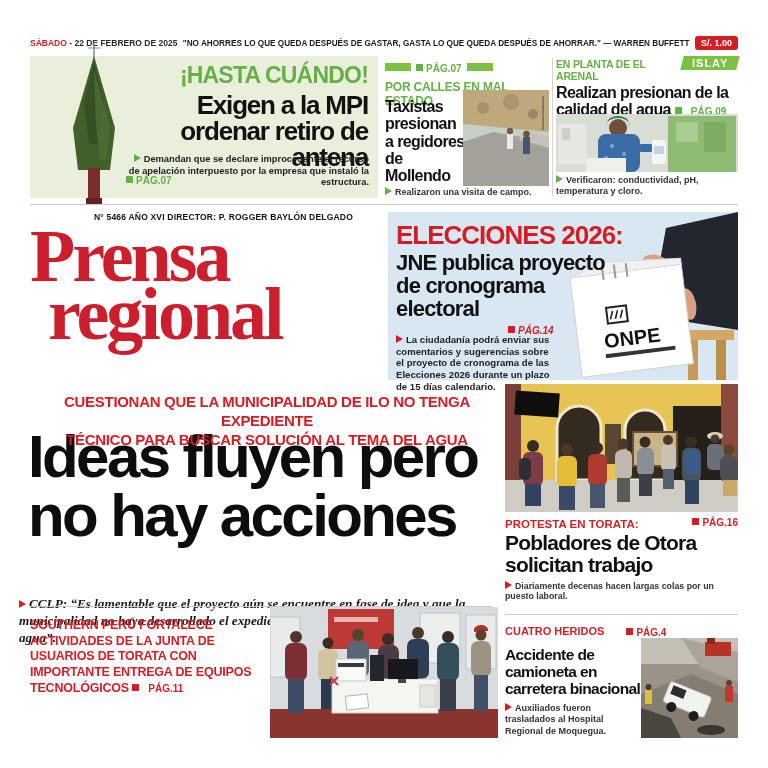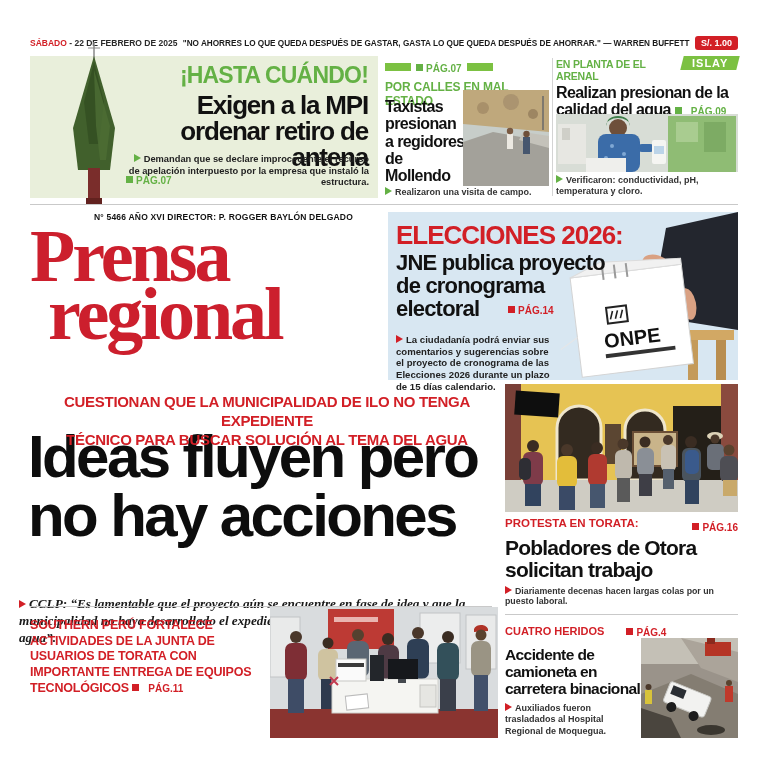--- a/index.html
+++ b/index.html
@@ -65,37 +65,37 @@
         font-size:74px;line-height:0.78;letter-spacing:-3px;margin-top:6px;}
   .logo .l2{margin-left:18px;}
   .tagline{margin-left:146px;margin-top:2px;font-size:9.5px;font-weight:bold;color:#cc1f2d;letter-spacing:0.2px;}
 
   
   .elec{left:388px;top:212px;width:350px;height:168px;background:#d8e7f2;}
   .photoE{position:absolute;right:0;top:0;width:200px;height:168px;}
   .kickE{position:absolute;left:8px;top:8px;font-size:26px;font-weight:bold;color:#d21f26;letter-spacing:-1px;}
   .headE{position:absolute;left:8px;top:40px;width:225px;font-size:22px;font-weight:bold;
          line-height:1.04;letter-spacing:-0.8px;color:#111;}
-  .pgE{position:absolute;left:120px;top:88px;}
+  .pgE{position:absolute;left:120px;top:108px;font-style:italic;}
   .deckE{position:absolute;left:8px;top:122px;width:162px;font-size:9.6px;font-weight:bold;
          color:#222;line-height:1.22;}
 
   
   .banner{left:30px;top:393px;width:474px;text-align:center;color:#d21f26;font-weight:bold;
           font-size:15px;line-height:1.25;letter-spacing:-0.3px;}
   .mainhead{left:28px;top:428px;width:478px;font-weight:bold;color:#0d0d0d;
             font-size:60px;line-height:0.98;letter-spacing:-2.6px;}
   .maindeck{left:19px;top:566px;width:474px;font-family:"Liberation Serif",serif;
             font-style:italic;font-weight:bold;font-size:13.2px;line-height:1.3;color:#1a1a1a;margin-top:29px;}
   .maindeck .pg{float:right;font-style:normal;font-family:"Liberation Sans",sans-serif;margin-top:3px;}
 
   
   .otora{left:505px;top:384px;width:233px;}
   .photoO{width:233px;height:128px;}
-  .rowO{display:flex;justify-content:space-between;align-items:flex-start;margin-top:5px;}
+  .rowO{display:flex;justify-content:space-between;align-items:flex-end;}
   .kickO{font-size:11.5px;font-weight:bold;color:#d21f26;}
   .headO{margin-top:2px;font-size:21px;font-weight:bold;line-height:1.05;letter-spacing:-0.8px;color:#111;}
   .deckO{margin-top:5px;font-size:8.8px;font-weight:bold;color:#333;}
 
   
   .southern{left:30px;top:618px;width:234px;}
   .headS{font-size:12.5px;font-weight:bold;color:#d21f26;line-height:1.25;letter-spacing:-0.2px;}
   .headS .pg{margin-left:6px;}
   .deckS{margin-top:7px;font-size:11px;font-weight:bold;color:#333;line-height:1.2;}
   .photoM{left:270px;top:607px;width:228px;height:131px;}

